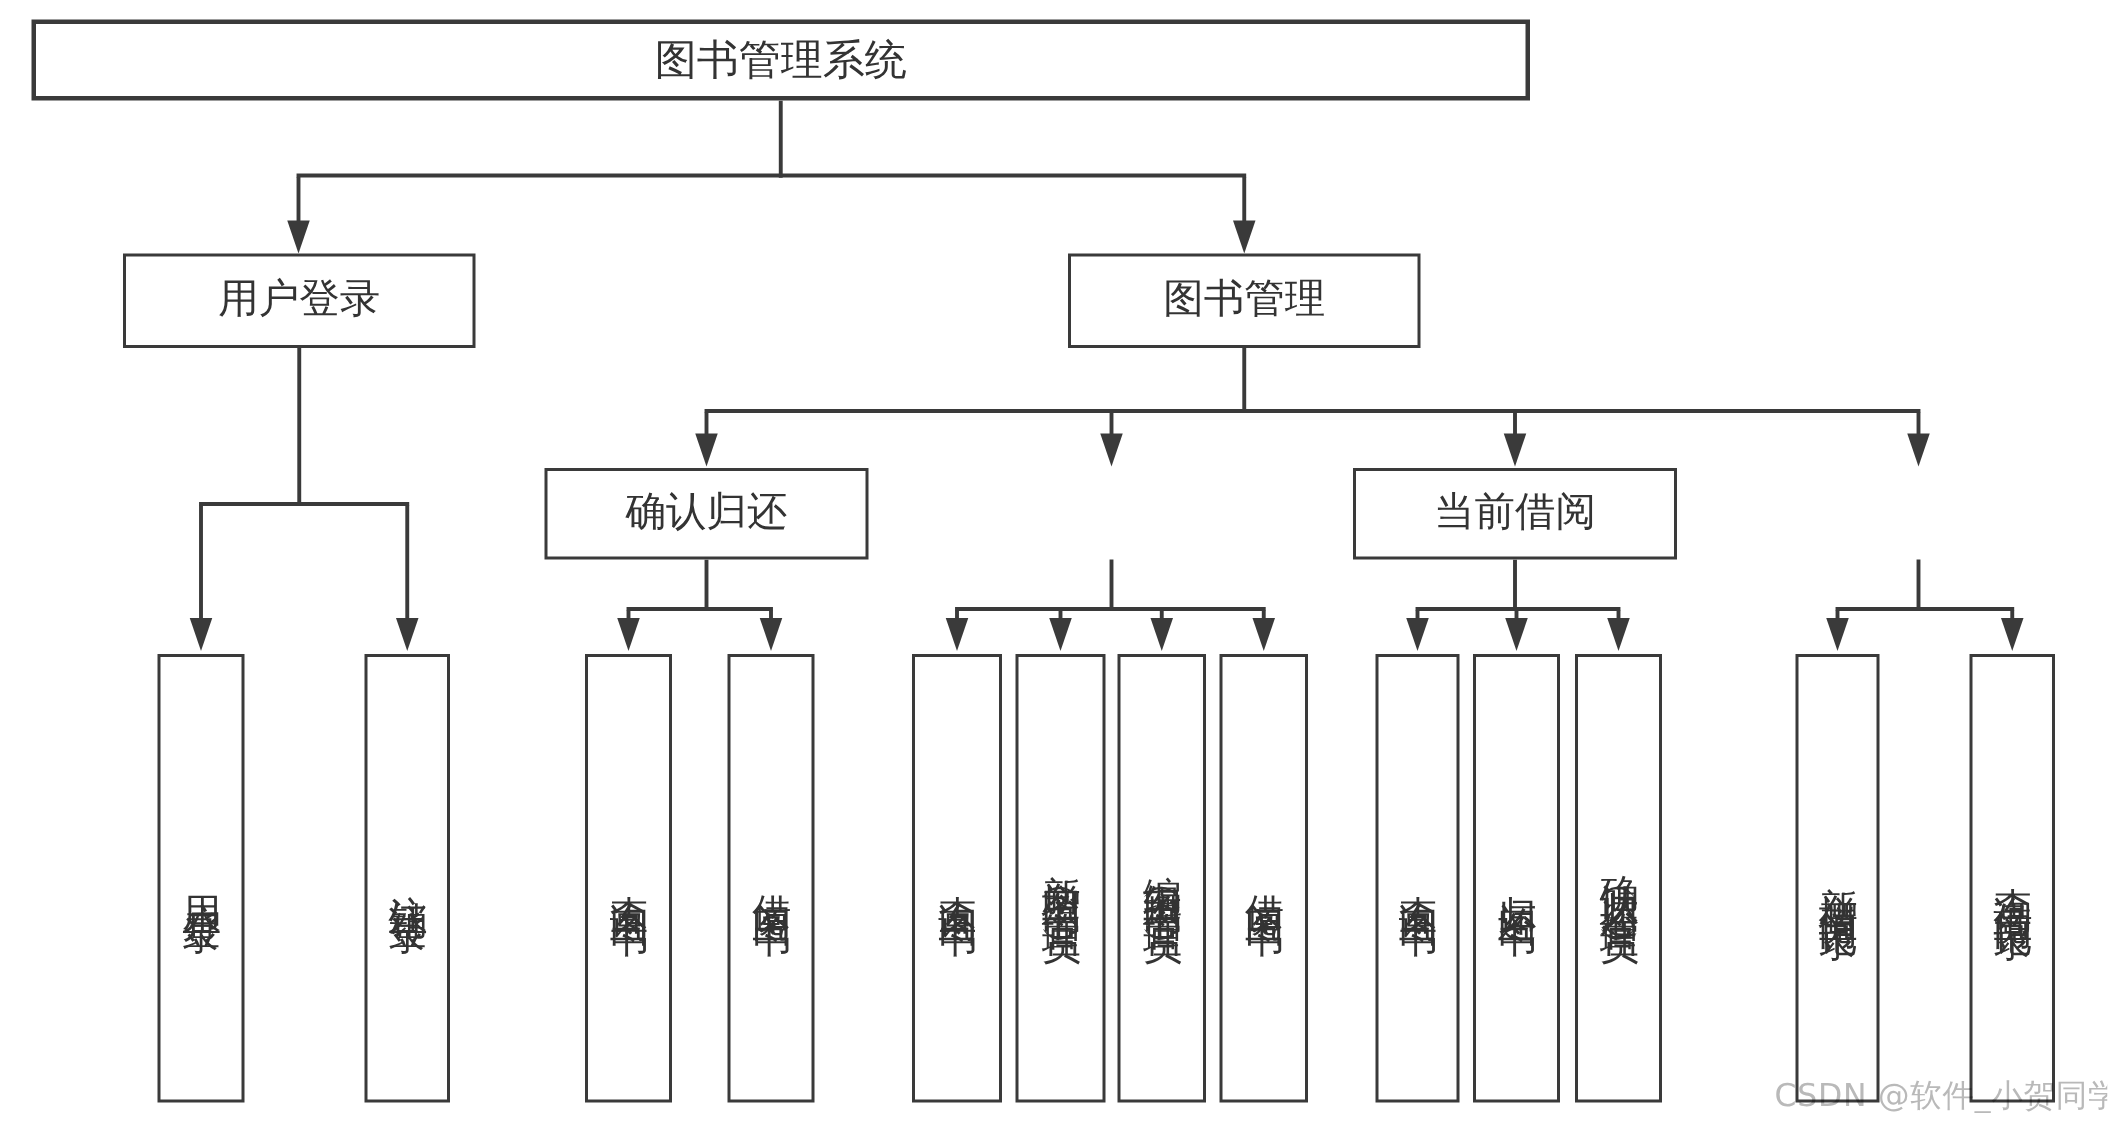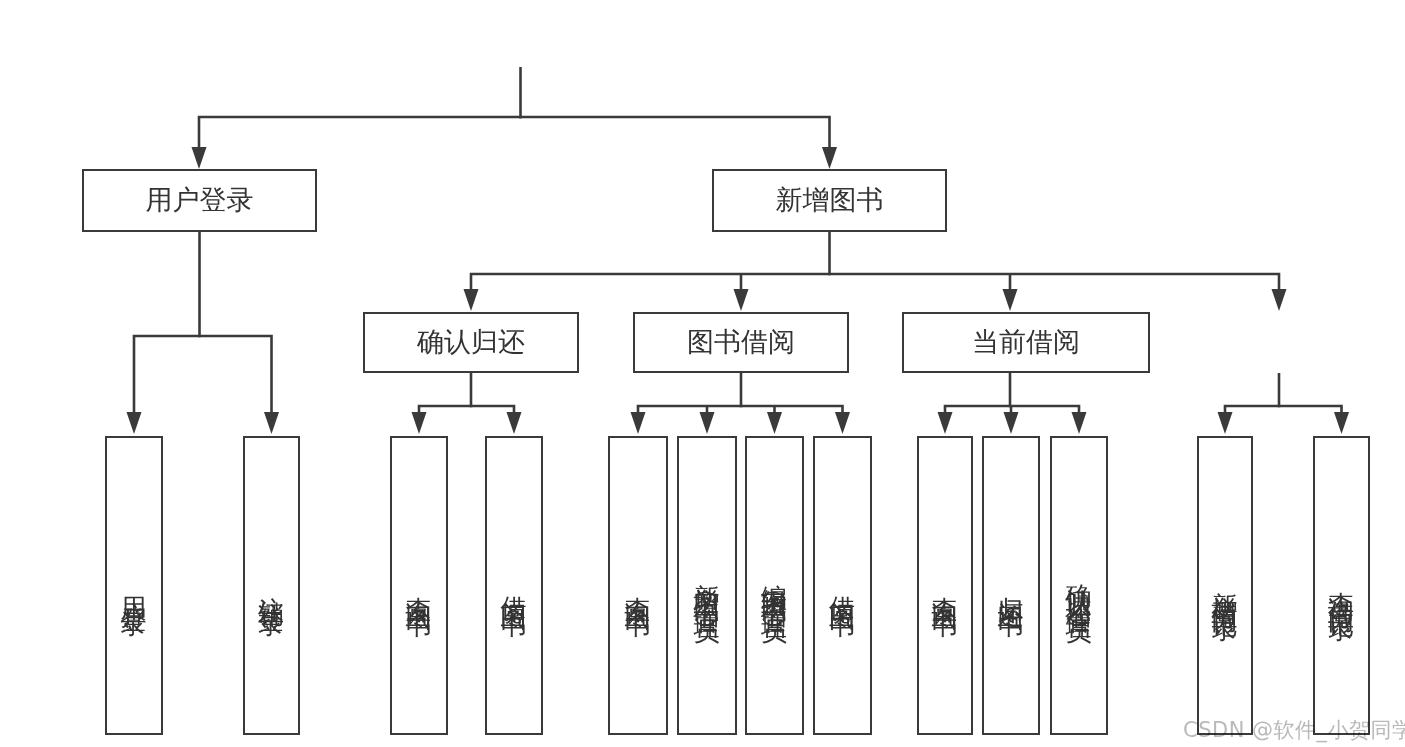--- a/index.html
+++ b/index.html
@@ -99,35 +99,35 @@
       <line x1="1079" y1="407" x2="1079" y2="416" stroke="#3a3a3a" stroke-width="2.6"></line>
       <polygon points="1071.5,412 1086.5,412 1079,434" fill="#3a3a3a"></polygon>
       <line x1="1279" y1="373" x2="1279" y2="407.3" stroke="#3a3a3a" stroke-width="2.6"></line>
       <line x1="1223.7" y1="406" x2="1342.8" y2="406" stroke="#3a3a3a" stroke-width="2.6"></line>
       <line x1="1225" y1="407" x2="1225" y2="416" stroke="#3a3a3a" stroke-width="2.6"></line>
       <polygon points="1217.5,412 1232.5,412 1225,434" fill="#3a3a3a"></polygon>
       <line x1="1341.5" y1="407" x2="1341.5" y2="416" stroke="#3a3a3a" stroke-width="2.6"></line>
       <polygon points="1334,412 1349,412 1341.5,434" fill="#3a3a3a"></polygon>
     </svg>
 
+  <div class="node lvl-root" style="left:21px;top:13px;width:999px;height:54px">
+    <span class="h-label">图书管理系统</span>
+  </div>
 
   <div class="node" style="left:82px;top:169px;width:235px;height:63px">
     <span class="h-label">用户登录</span>
   </div>
   <div class="node" style="left:712px;top:169px;width:235px;height:63px">
-    <span class="h-label">新增图书</span>
+    <span class="h-label">图书管理</span>
   </div>
 
   <div class="node" style="left:363px;top:312px;width:216px;height:61px">
     <span class="h-label">确认归还</span>
   </div>
-  <div class="node" style="left:633px;top:312px;width:216px;height:61px">
-    <span class="h-label">图书借阅</span>
-  </div>
-  <div class="node" style="left:902px;top:312px;width:248px;height:61px">
+  <div class="node" style="left:902px;top:312px;width:216px;height:61px">
     <span class="h-label">当前借阅</span>
   </div>
 
   <div class="node leaf" style="left:105px;top:436px;width:58px;height:299px">
     <span class="v-label">用户登录</span>
   </div>
   <div class="node leaf" style="left:243px;top:436px;width:57px;height:299px">
     <span class="v-label">注销登录</span>
   </div>
 

